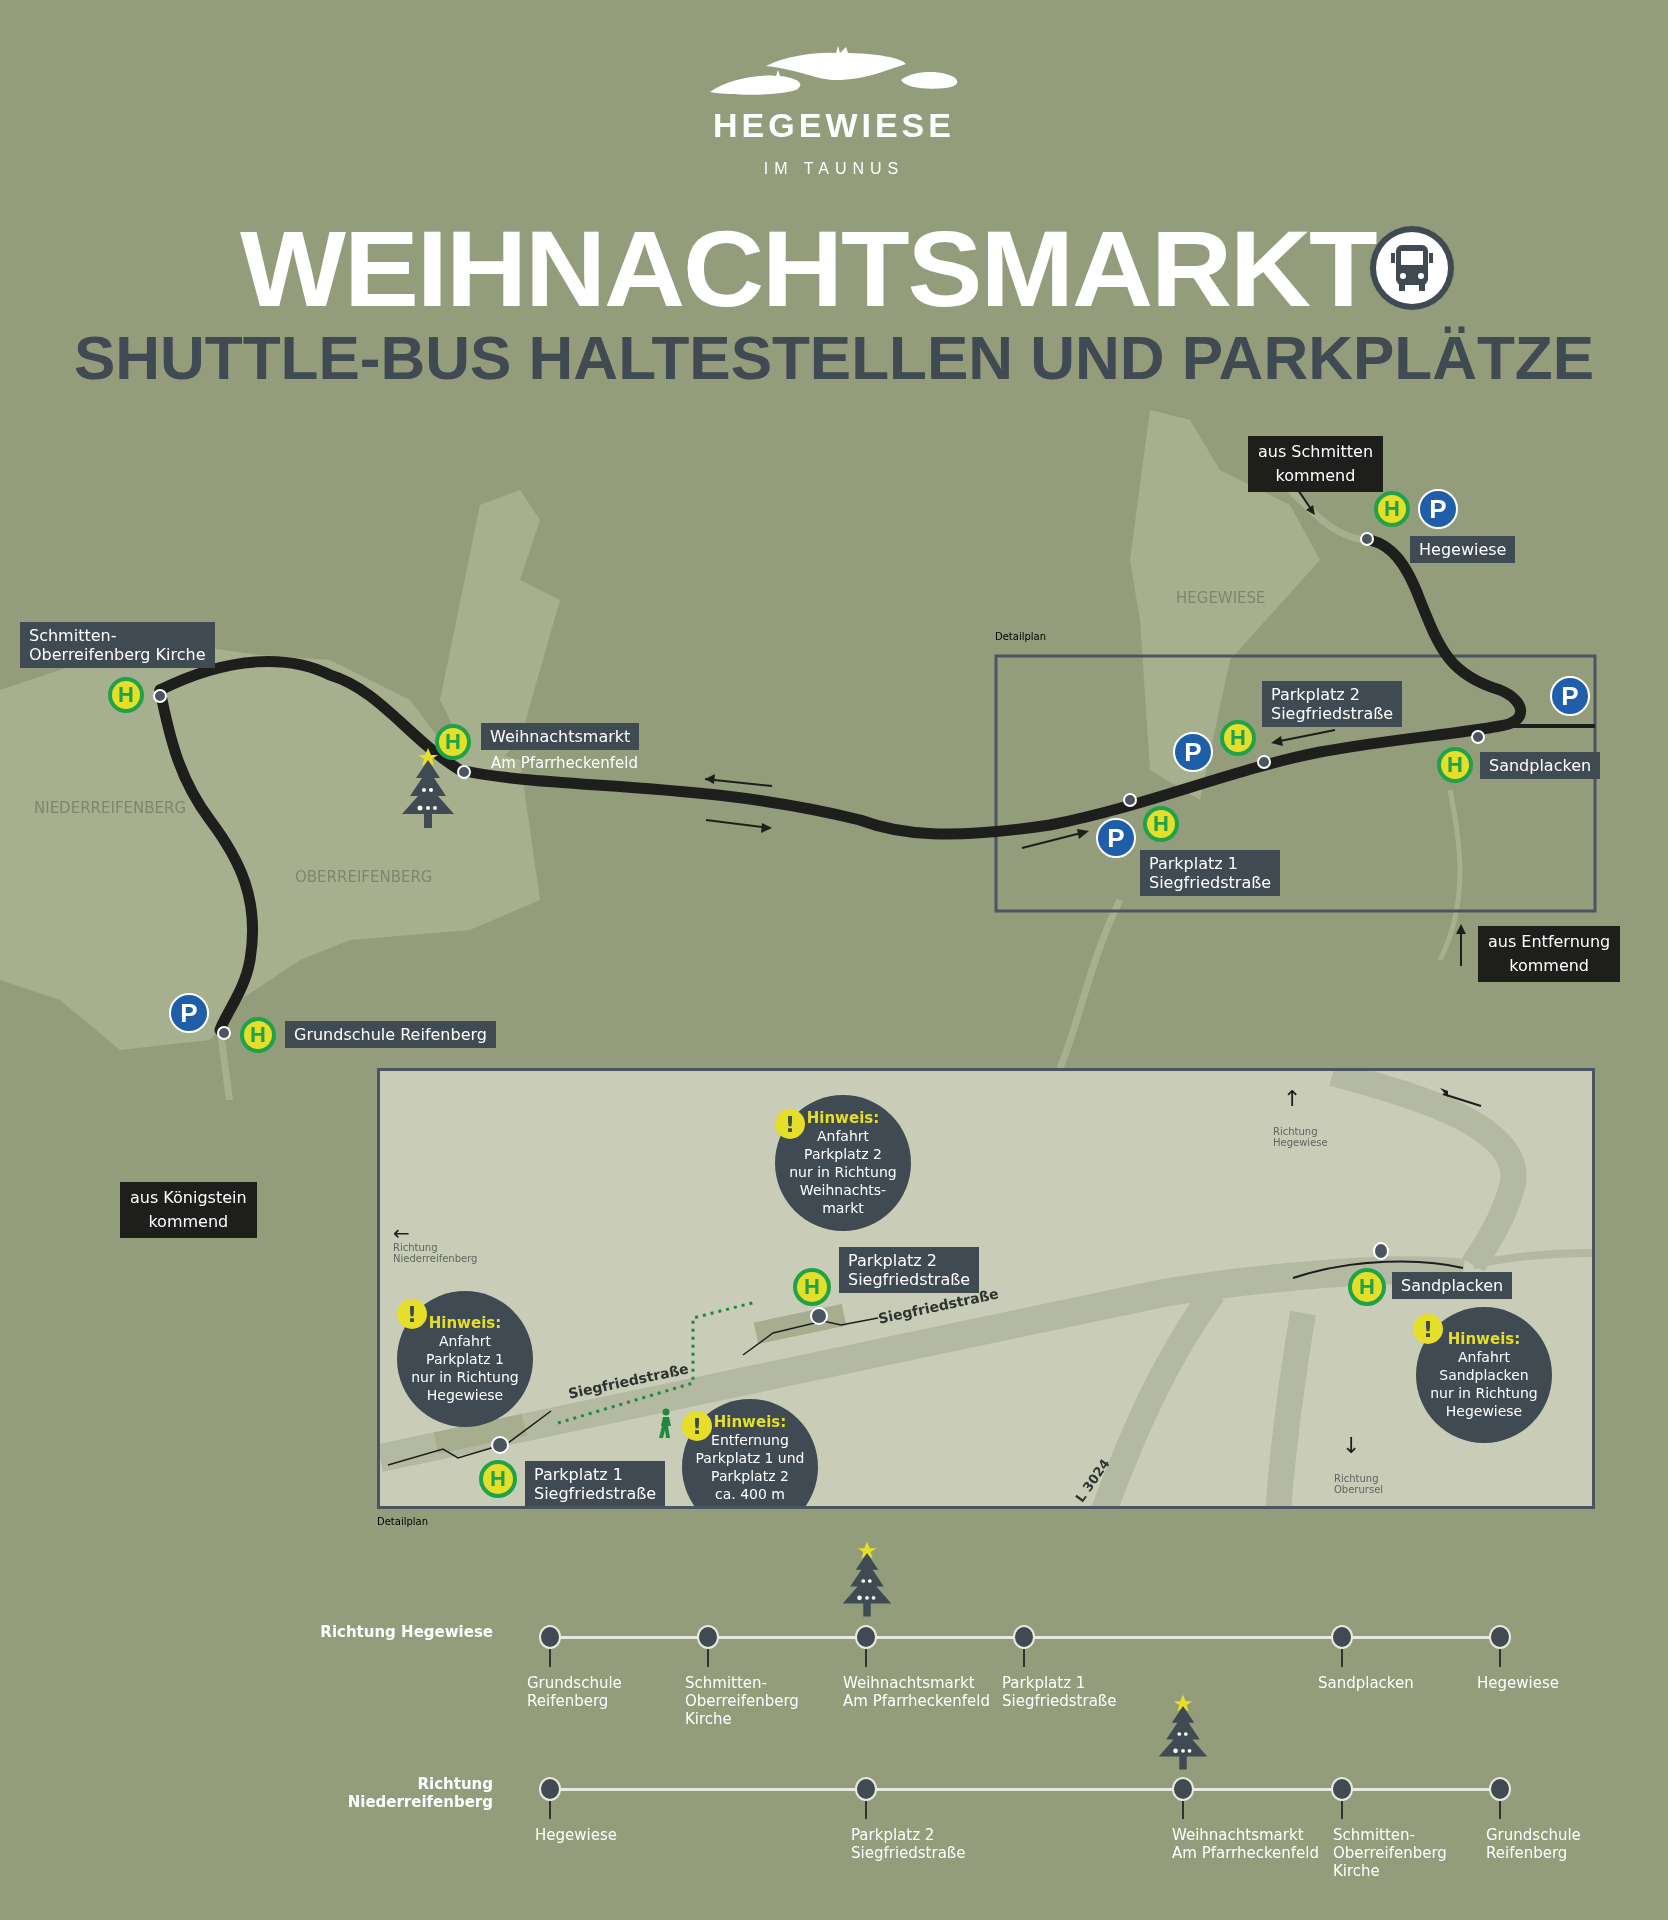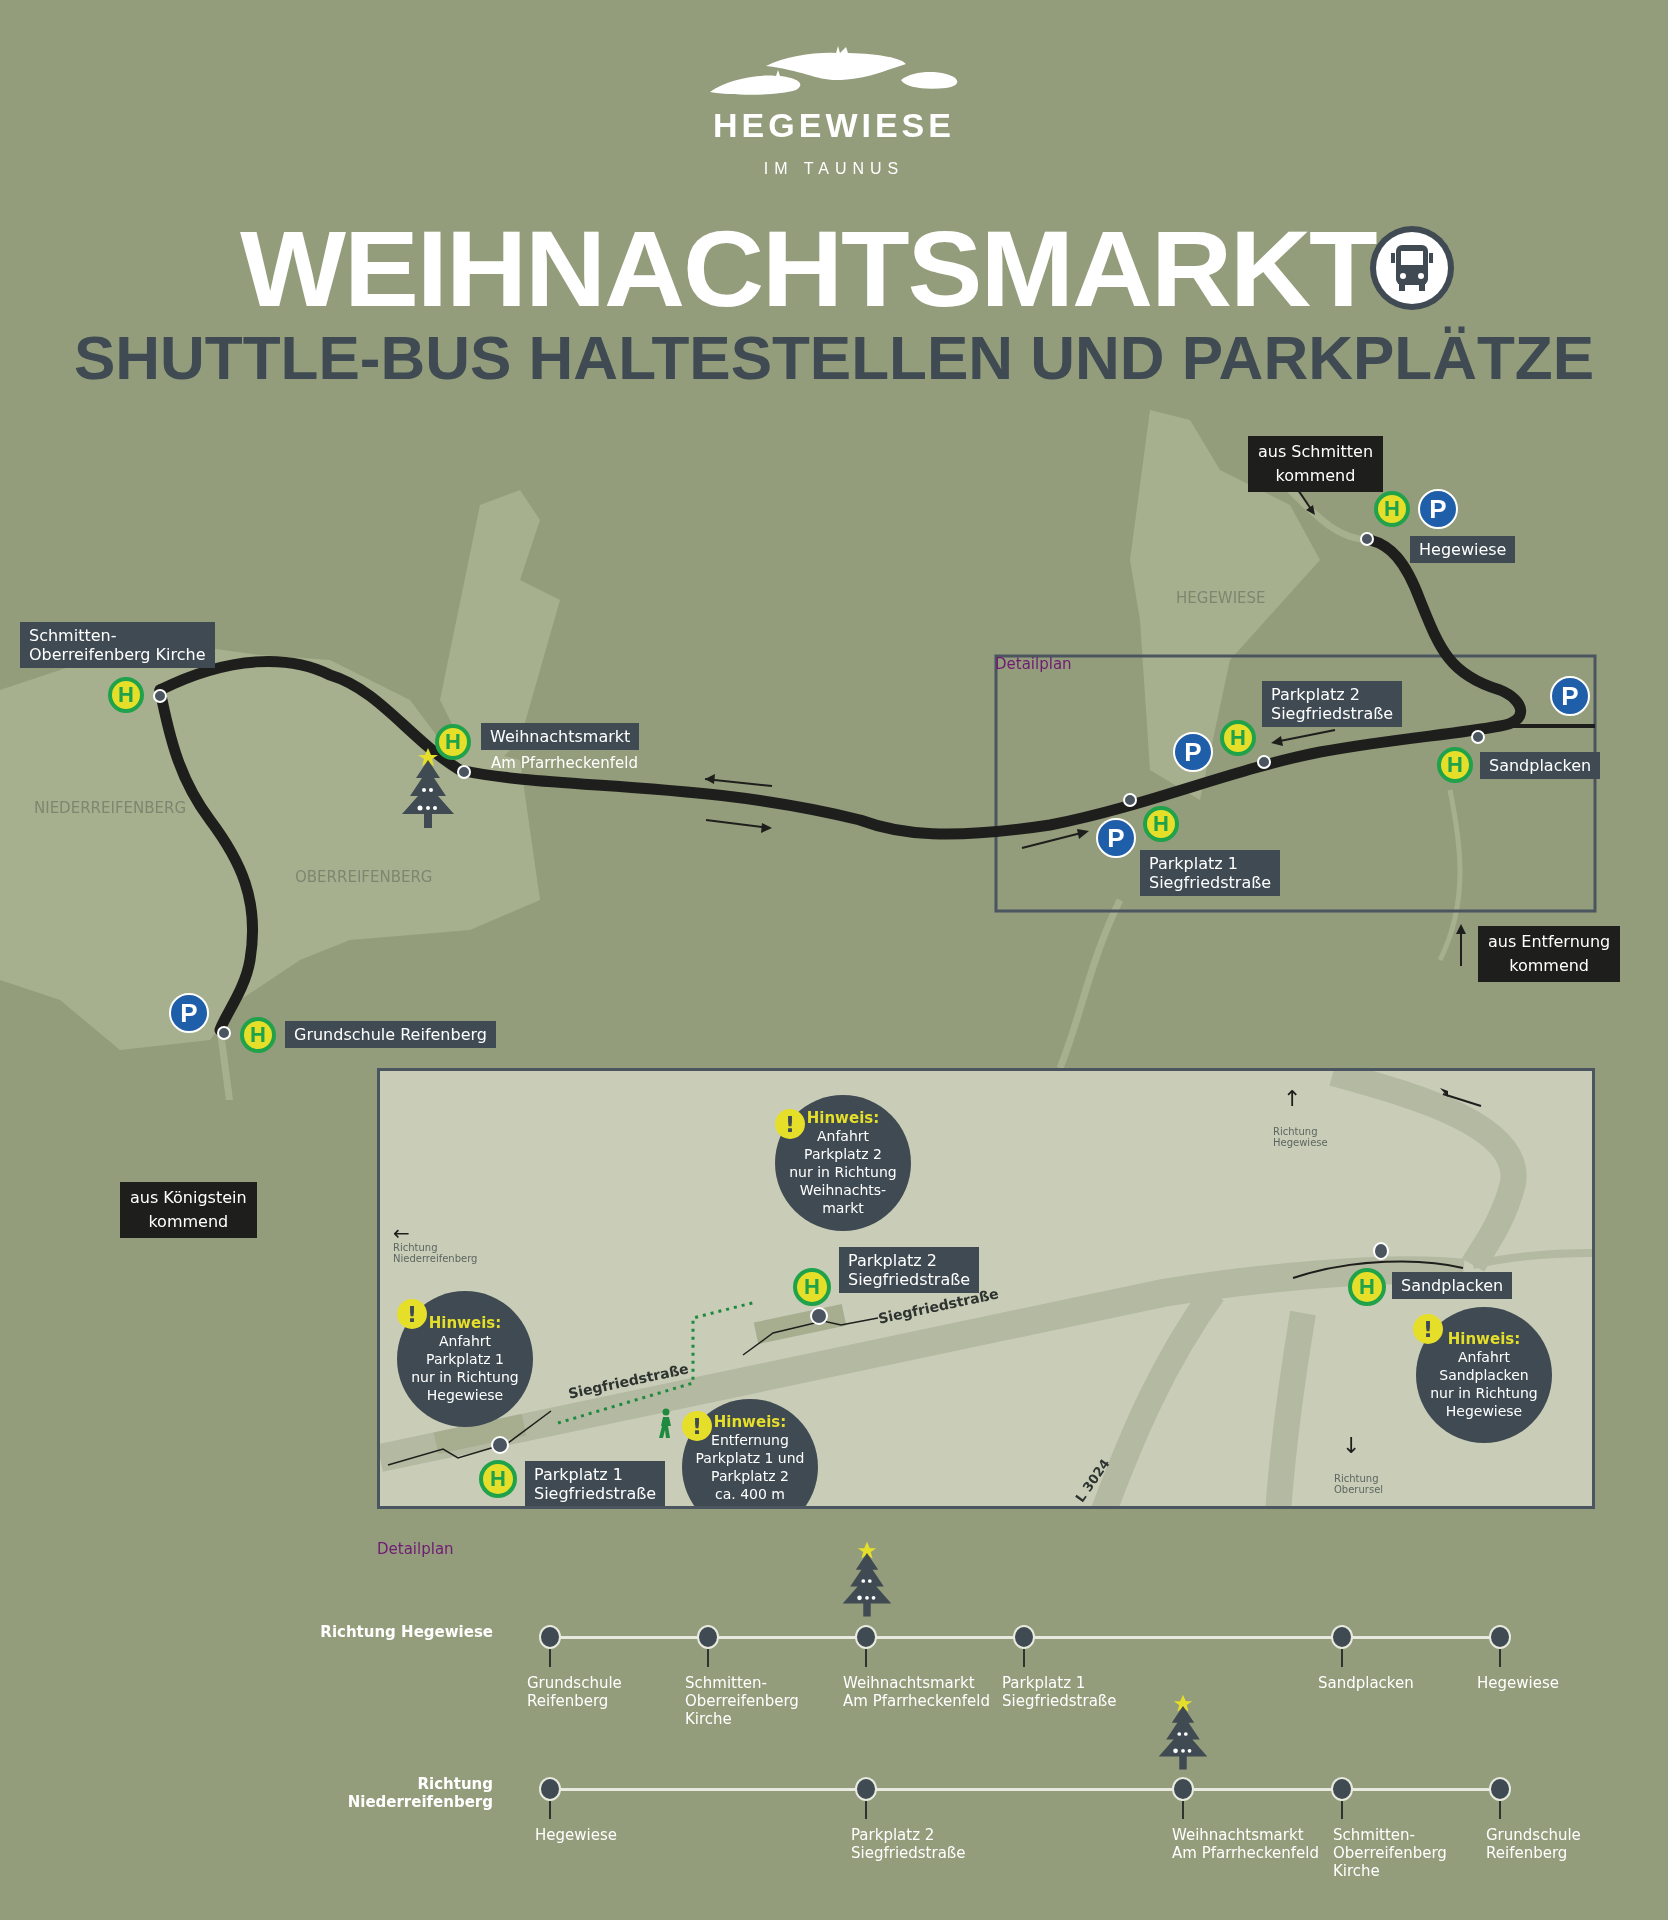--- a/index.html
+++ b/index.html
@@ -10,21 +10,21 @@
   #subtitle{top:322px;left:0;width:1668px;text-align:center;font-size:62px;font-weight:bold;color:#3f4a52;font-family:"Liberation Sans",sans-serif;letter-spacing:0px;}
   .lbl{background:#3f4a52;color:#fff;font-size:16px;padding:4px 9px;line-height:19px;white-space:nowrap;font-family:"DejaVu Sans",sans-serif;}
   .blk{background:#1e1f1c;color:#fff;font-size:16px;padding:4px 10px;line-height:24px;text-align:center;white-space:nowrap;}
   .town{color:#7d8770;font-size:15px;letter-spacing:0px;}
   .hsign{width:36px;height:36px;border-radius:50%;background:#e6df2a;border:4px solid #1fa24a;box-sizing:border-box;color:#1fa24a;font-weight:bold;font-size:22px;display:flex;align-items:center;justify-content:center;font-family:"Liberation Sans",sans-serif;}
   .psign{width:40px;height:40px;border-radius:50%;background:#1f5ea8;border:2px solid #fff;box-sizing:border-box;color:#fff;font-weight:bold;font-size:26px;display:flex;align-items:center;justify-content:center;font-family:"Liberation Sans",sans-serif;}
   .dot{width:14px;height:14px;border-radius:50%;background:#4a5560;border:2px solid #fff;box-sizing:border-box;}
   .note{border-radius:50%;background:#3f4a52;color:#fff;text-align:center;font-size:14px;line-height:18px;display:flex;flex-direction:column;justify-content:center;align-items:center;}
   .note .h{color:#e6df2a;font-weight:bold;font-size:15px;}
   .excl{width:30px;height:30px;border-radius:50%;background:#e6df2a;color:#3f4a52;font-weight:bold;font-size:22px;display:flex;align-items:center;justify-content:center;}
-  .detailcap{color:#701a75;font-size:15px;margin-top:24px;}
+  .detailcap{color:#000000;font-size:10px;}
   .small{color:#5d6660;font-size:10px;line-height:11px;}
   .tl-label{color:#fff;font-weight:bold;font-size:15px;text-align:right;width:220px;}
   .tl-line{height:3px;background:#e8eadf;}
   .tl-node{width:22px;height:24px;border-radius:50%;background:#3f4a52;border:2px solid #e8eadf;box-sizing:border-box;}
   .tl-stem{width:2px;height:18px;background:#2d3430;}
   .tl-stop{color:#fff;font-size:15px;line-height:18px;white-space:pre-line;}
 </style>
 </head>
 <body>
 

